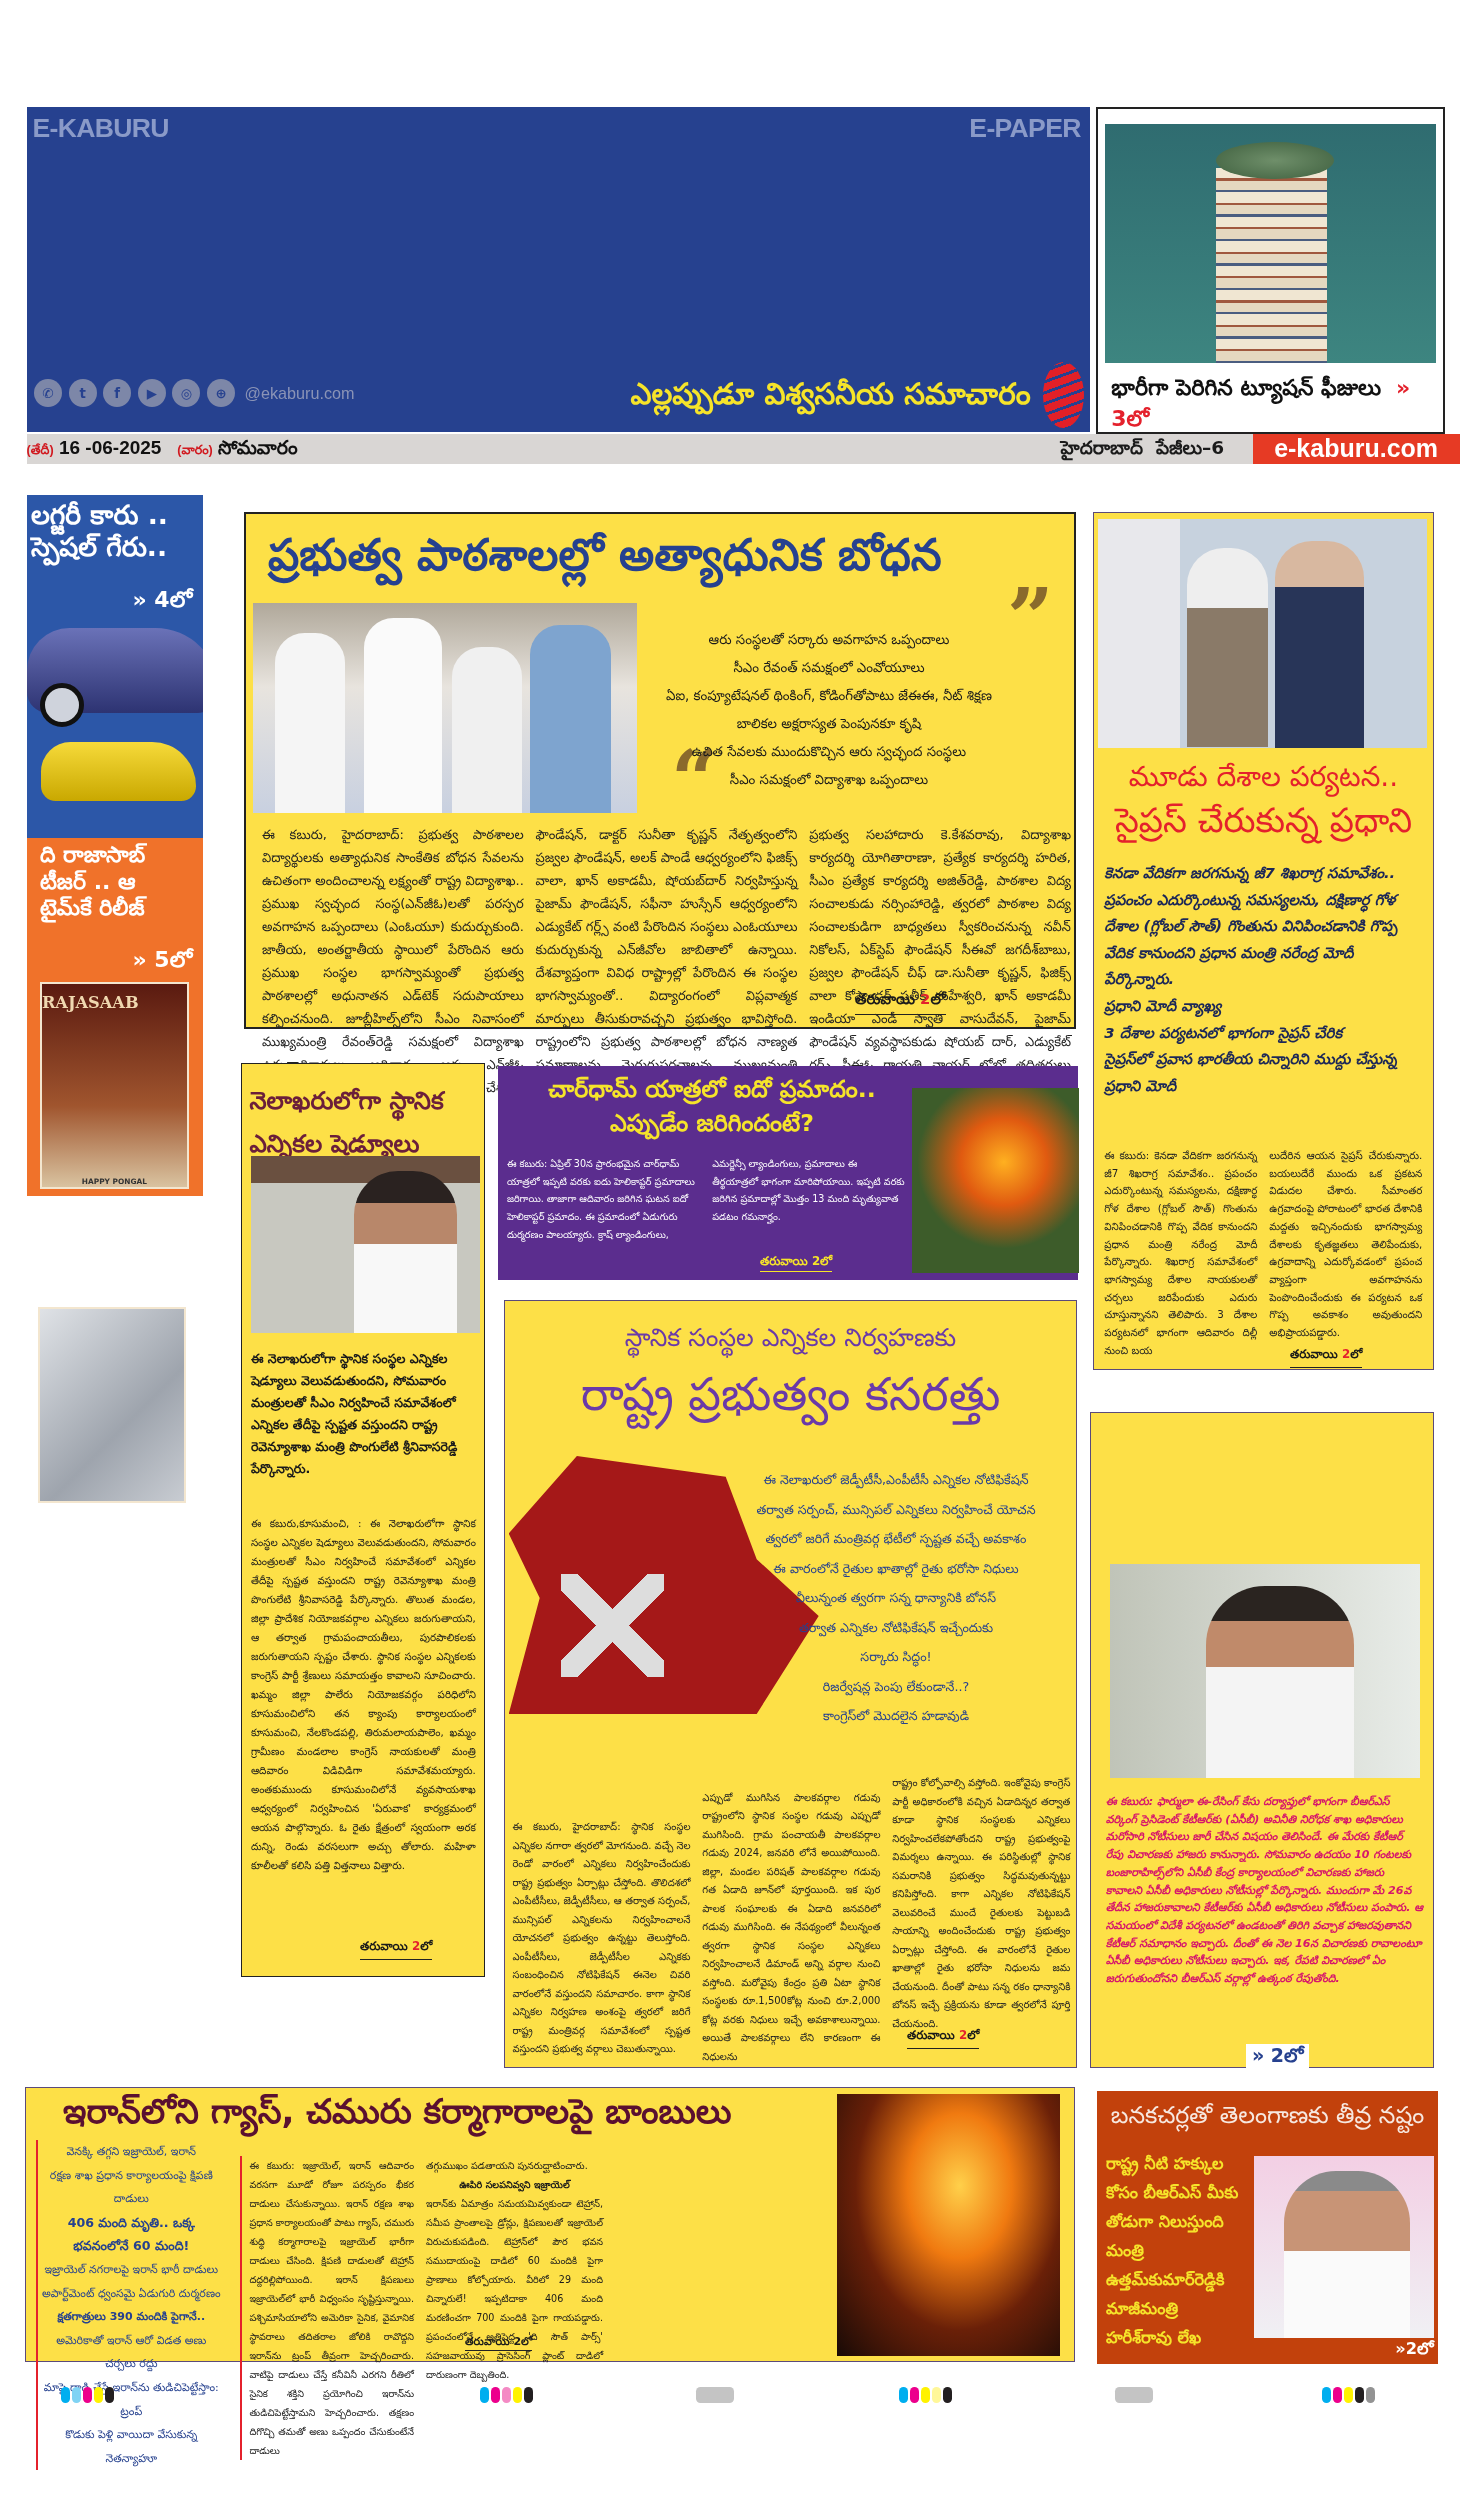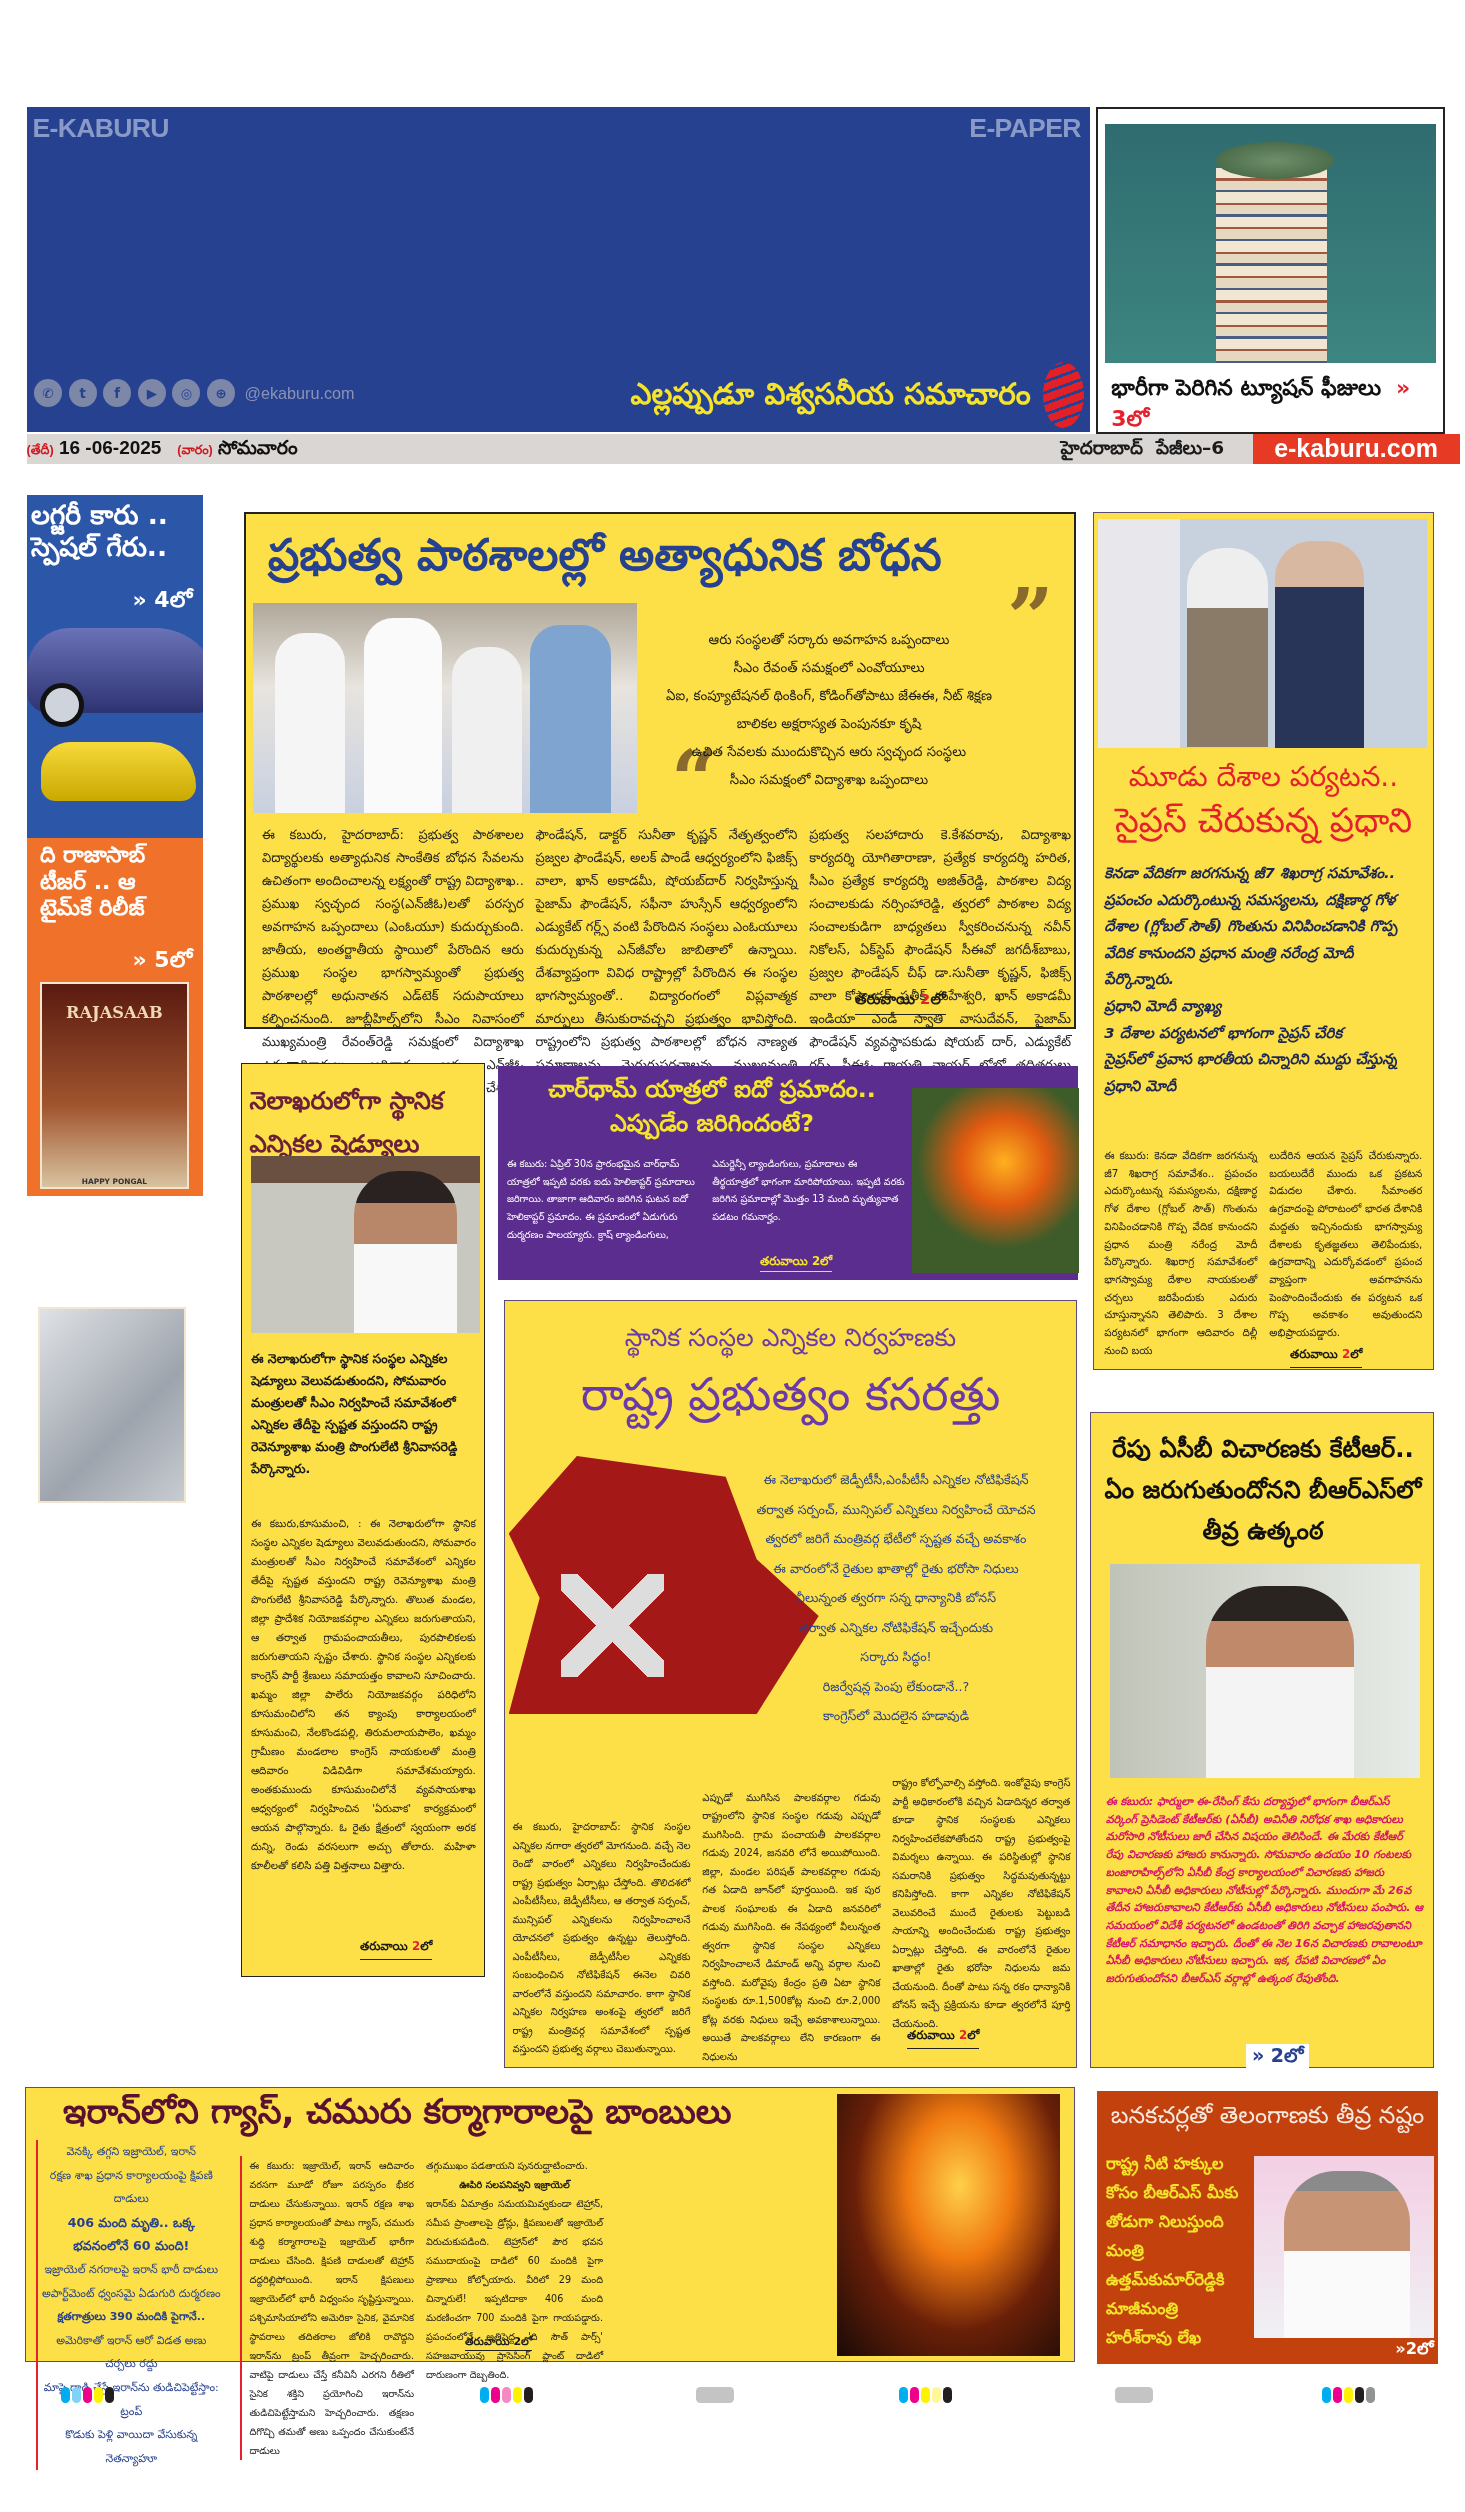--- a/index.html
+++ b/index.html
@@ -94,21 +94,21 @@
     <div class="abs" style="left:0;top:133px;width:192px;height:85px;border-radius:44px 66px 22px 22px;background:linear-gradient(#6a72b8,#2d3372)"></div>
     <div class="abs" style="left:13.3px;top:188px;width:44px;height:44px;border-radius:50%;background:#cfd3dc;border:5.9px solid #111"></div>
     <div class="abs" style="left:14.8px;top:247px;width:155px;height:59px;border-radius:29.5px 44px 14.8px 14.8px;background:linear-gradient(#f6da3a,#c9a800)"></div>
   </div>
   <div class="railbox" style="top:343px;height:188px;background:#f0722a">
     <div class="t" style="top:4.4px;font-size:22px;left:13.3px;width:155px">ది రాజాసాబ్ టీజర్ .. ఆ టైమ్‌కే రిలీజ్</div>
     <div class="pg" style="top:109px">» 5లో</div>
   </div>
   <div class="railbox" style="top:487px;height:214px;background:#f0722a">
     <div class="photo" style="left:13.3px;top:0;width:149px;height:207px;background:linear-gradient(#5a1a10,#a0552e 60%,#d9c3a0)">
-      <div class="abs" style="left:0;right:0;top:19px;text-align:center;color:#f0d8b0;font:bold 16.2px 'DejaVu Serif',serif">RAJASAAB</div>
+      <div class="abs" style="left:0;right:0;top:9px;text-align:left;color:#f0d8b0;font:bold 16.2px 'DejaVu Serif',serif">RAJASAAB</div>
       <div class="abs" style="left:0;right:0;bottom:1.5px;text-align:center;color:#333;font:bold 7.4px 'DejaVu Sans',sans-serif">HAPPY PONGAL</div>
     </div>
   </div>
   <div class="railbox" style="top:554px;height:369px;background:#2a0c0c;z-index:-1">
     <div class="t" style="top:148px;font-size:20.7px;left:5.9px;width:126px">మాళవిక మోహనన్‌కు చేదు అనుభవం.. మాకిప్పుడే తెలిసింది!</div>
     <div class="pg" style="top:235px">» 5లో</div>
   </div>
   <div class="photo" style="left:11.8px;top:812px;width:148px;height:196px;background:linear-gradient(135deg,#dfe2e6,#9ea4ad 60%,#c8ccd2)"></div>
   <div class="railbox" style="top:923px;height:650px;background:#7a1e28;z-index:-2">
     <div class="t" style="top:129px;font-size:17.7px;left:10.3px;width:162px">గిల్ ఎక్కడ మెరుగవ్వాలంటే..? గంగూలీ సూచనలివే..</div>
@@ -203,21 +203,20 @@
   </div>
   <div class="bodycols" style="left:7.4px;top:473px;width:558px;font-size:10px;line-height:18.5px">
     <p style="padding-top:44px">ఈ కబురు, హైదరాబాద్: స్థానిక సంస్థల ఎన్నికల నగారా త్వరలో మోగనుంది. వచ్చే నెల రెండో వారంలో ఎన్నికలు నిర్వహించేందుకు రాష్ట్ర ప్రభుత్వం ఏర్పాట్లు చేస్తోంది. తొలిదశలో ఎంపీటీసీలు, జెడ్పీటీసీలు, ఆ తర్వాత సర్పంచ్, మున్సిపల్ ఎన్నికలను నిర్వహించాలనే యోచనలో ప్రభుత్వం ఉన్నట్టు తెలుస్తోంది. ఎంపీటీసీలు, జెడ్పీటీసీల ఎన్నికకు సంబంధించిన నోటిఫికేషన్ ఈనెల చివరి వారంలోనే వస్తుందని సమాచారం. కాగా స్థానిక ఎన్నికల నిర్వహణ అంశంపై త్వరలో జరిగే రాష్ట్ర మంత్రివర్గ సమావేశంలో స్పష్టత వస్తుందని ప్రభుత్వ వర్గాలు చెబుతున్నాయి.</p>
     <p style="padding-top:14.8px">ఎప్పుడో ముగిసిన పాలకవర్గాల గడువు రాష్ట్రంలోని స్థానిక సంస్థల గడువు ఎప్పుడో ముగిసింది. గ్రామ పంచాయతీ పాలకవర్గాల గడువు 2024, జనవరి లోనే అయిపోయింది. జిల్లా, మండల పరిషత్ పాలకవర్గాల గడువు గత ఏడాది జూన్‌లో పూర్తయింది. ఇక పుర పాలక సంఘాలకు ఈ ఏడాది జనవరిలో గడువు ముగిసింది. ఈ నేపథ్యంలో వీలున్నంత త్వరగా స్థానిక సంస్థల ఎన్నికలు నిర్వహించాలనే డిమాండ్ అన్ని వర్గాల నుంచి వస్తోంది. మరోవైపు కేంద్రం ప్రతి ఏటా స్థానిక సంస్థలకు రూ.1,500కోట్ల నుంచి రూ.2,000 కోట్ల వరకు నిధులు ఇచ్చే అవకాశాలున్నాయి. అయితే పాలకవర్గాలు లేని కారణంగా ఈ నిధులను</p>
     <p>రాష్ట్రం కోల్పోవాల్సి వస్తోంది. ఇంకోవైపు కాంగ్రెస్ పార్టీ అధికారంలోకి వచ్చిన ఏడాదిన్నర తర్వాత కూడా స్థానిక సంస్థలకు ఎన్నికలు నిర్వహించలేకపోతోందని రాష్ట్ర ప్రభుత్వంపై విమర్శలు ఉన్నాయి. ఈ పరిస్థితుల్లో స్థానిక సమరానికి ప్రభుత్వం సిద్ధమవుతున్నట్టు కనిపిస్తోంది. కాగా ఎన్నికల నోటిఫికేషన్ వెలువరించే ముందే రైతులకు పెట్టుబడి సాయాన్ని అందించేందుకు రాష్ట్ర ప్రభుత్వం ఏర్పాట్లు చేస్తోంది. ఈ వారంలోనే రైతుల ఖాతాల్లో రైతు భరోసా నిధులను జమ చేయనుంది. దీంతో పాటు సన్న రకం ధాన్యానికి బోనస్ ఇచ్చే ప్రక్రియను కూడా త్వరలోనే పూర్తి చేయనుంది.</p>
   </div>
   <div class="cont" style="left:402px;top:727px;font-size:11.8px"><span>తరువాయి </span><b>2</b><span>లో</span></div>
 </div>
 
 <div class="frame thin" style="left:1090px;top:1412px;width:344px;height:656px">
-  <div class="abs" style="left:7.4px;top:14.8px;width:329px;text-align:center;font:bold 24.4px/41px 'DejaVu Sans',sans-serif;color:#111">రేపు ఏసీబీ విచారణకు కేటీఆర్.. ఏం జరుగుతుందోనని బీఆర్ఎస్‌లో తీవ్ర ఉత్కంఠ</div>
   <div class="imgph" style="left:19px;top:151px;width:310px;height:214px;background:linear-gradient(90deg,#c0c4b8,#e8ece8)">
     <div class="abs" style="left:96px;top:22px;width:148px;height:192px;border-radius:59px 59px 0 0;background:linear-gradient(#2a2420 0 18%,#c08a6a 18% 42%,#f4f4f4 42%)"></div>
   </div>
   <div class="abs" style="left:14.8px;top:380px;width:318px;font:italic bold 11px/17.7px 'DejaVu Sans',sans-serif;color:#d6176b">ఈ కబురు: ఫార్ములా ఈ-రేసింగ్ కేసు దర్యాప్తులో భాగంగా బీఆర్ఎస్ వర్కింగ్ ప్రెసిడెంట్ కేటీఆర్‌కు (ఏసీబీ) అవినీతి నిరోధక శాఖ అధికారులు మరోసారి నోటీసులు జారీ చేసిన విషయం తెలిసిందే. ఈ మేరకు కేటీఆర్ రేపు విచారణకు హాజరు కానున్నారు. సోమవారం ఉదయం 10 గంటలకు బంజారాహిల్స్‌లోని ఏసీబీ కేంద్ర కార్యాలయంలో విచారణకు హాజరు కావాలని ఏసీబీ అధికారులు నోటీసుల్లో పేర్కొన్నారు. ముందుగా మే 26వ తేదీన హాజరుకావాలని కేటీఆర్‌కు ఏసీబీ అధికారులు నోటీసులు పంపారు. ఆ సమయంలో విదేశీ పర్యటనలో ఉండటంతో తిరిగి వచ్చాక హాజరవుతానని కేటీఆర్ సమాధానం ఇచ్చారు. దీంతో ఈ నెల 16న విచారణకు రావాలంటూ ఏసీబీ అధికారులు నోటీసులు ఇచ్చారు. ఇక, రేపటి విచారణలో ఏం జరుగుతుందోనని బీఆర్ఎస్ వర్గాల్లో ఉత్కంఠ రేపుతోంది.</div>
   <div class="abs" style="left:155px;top:631px;font:bold 19px 'DejaVu Sans',sans-serif;color:#26418f;background:#fff;padding:0 5.9px">» 2లో</div>
 </div>
 
 <div class="frame thin" style="left:25px;top:2087px;width:1050px;height:275px">
   <div class="hd" style="left:37px;top:3px;font-size:34px;color:#5a1030">ఇరాన్‌లోని గ్యాస్, చమురు కర్మాగారాలపై బాంబులు</div>
   <div class="sub" style="left:10.3px;top:52px;width:185px;color:#26418f;font-size:11px;line-height:23.6px;border-left:2.2px double #e4212c;padding-left:3px">

